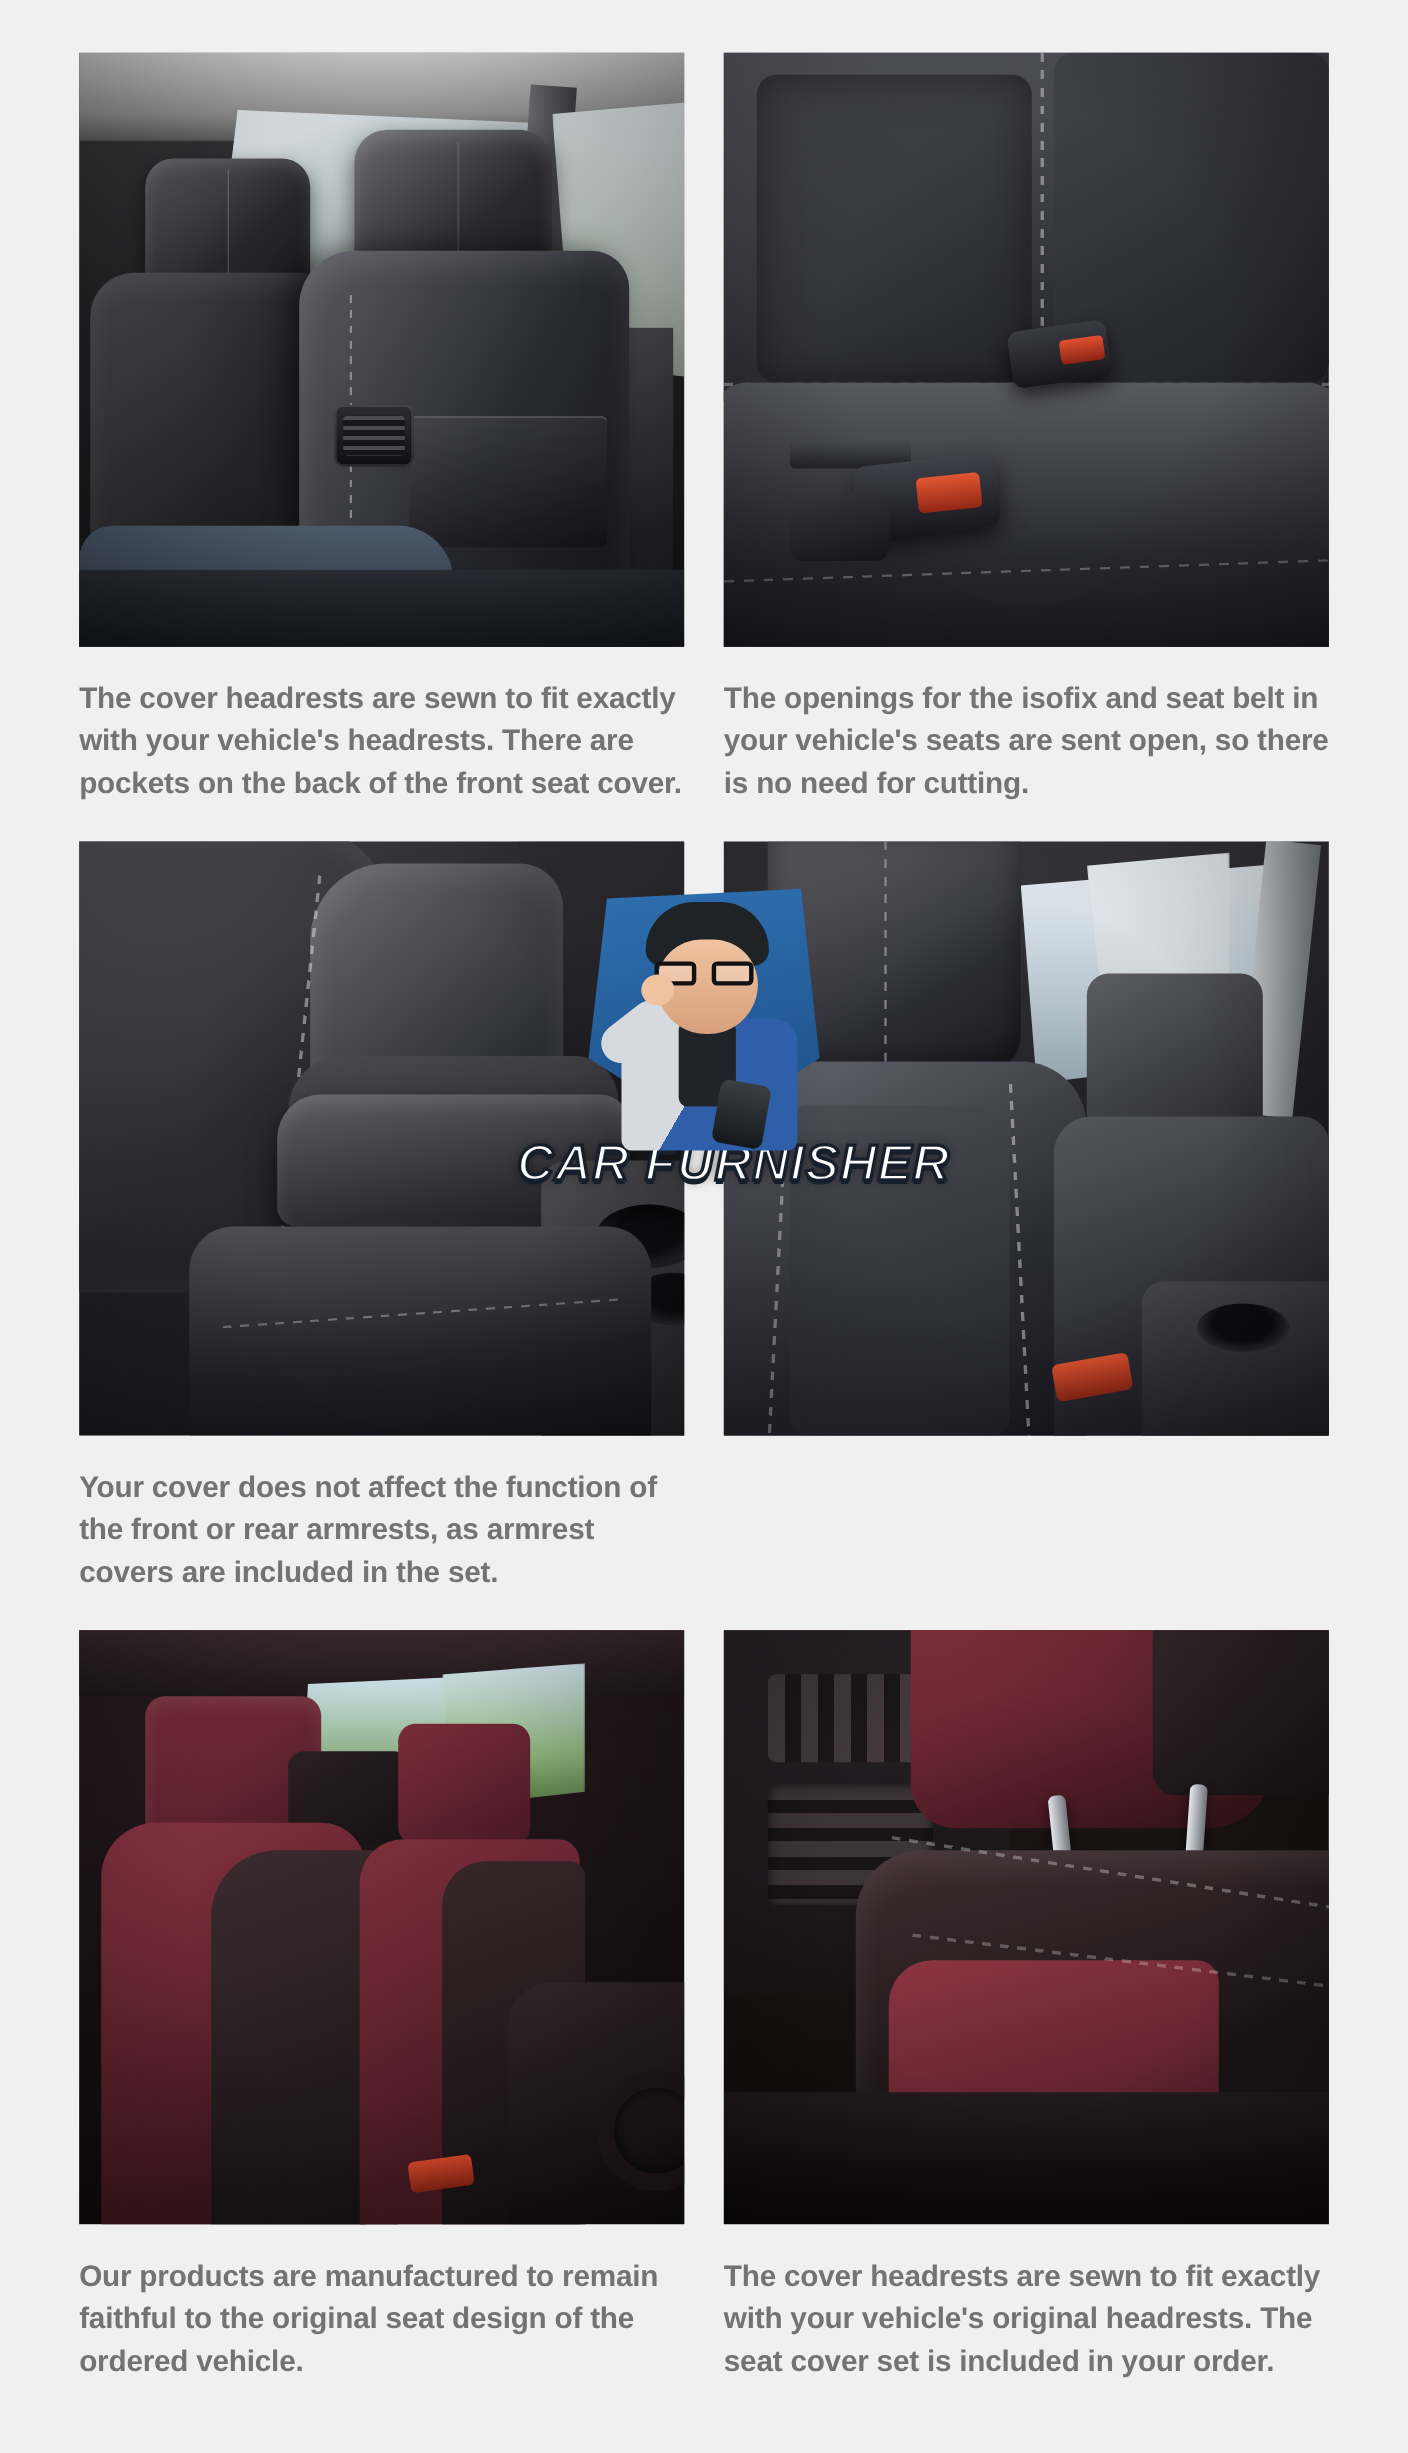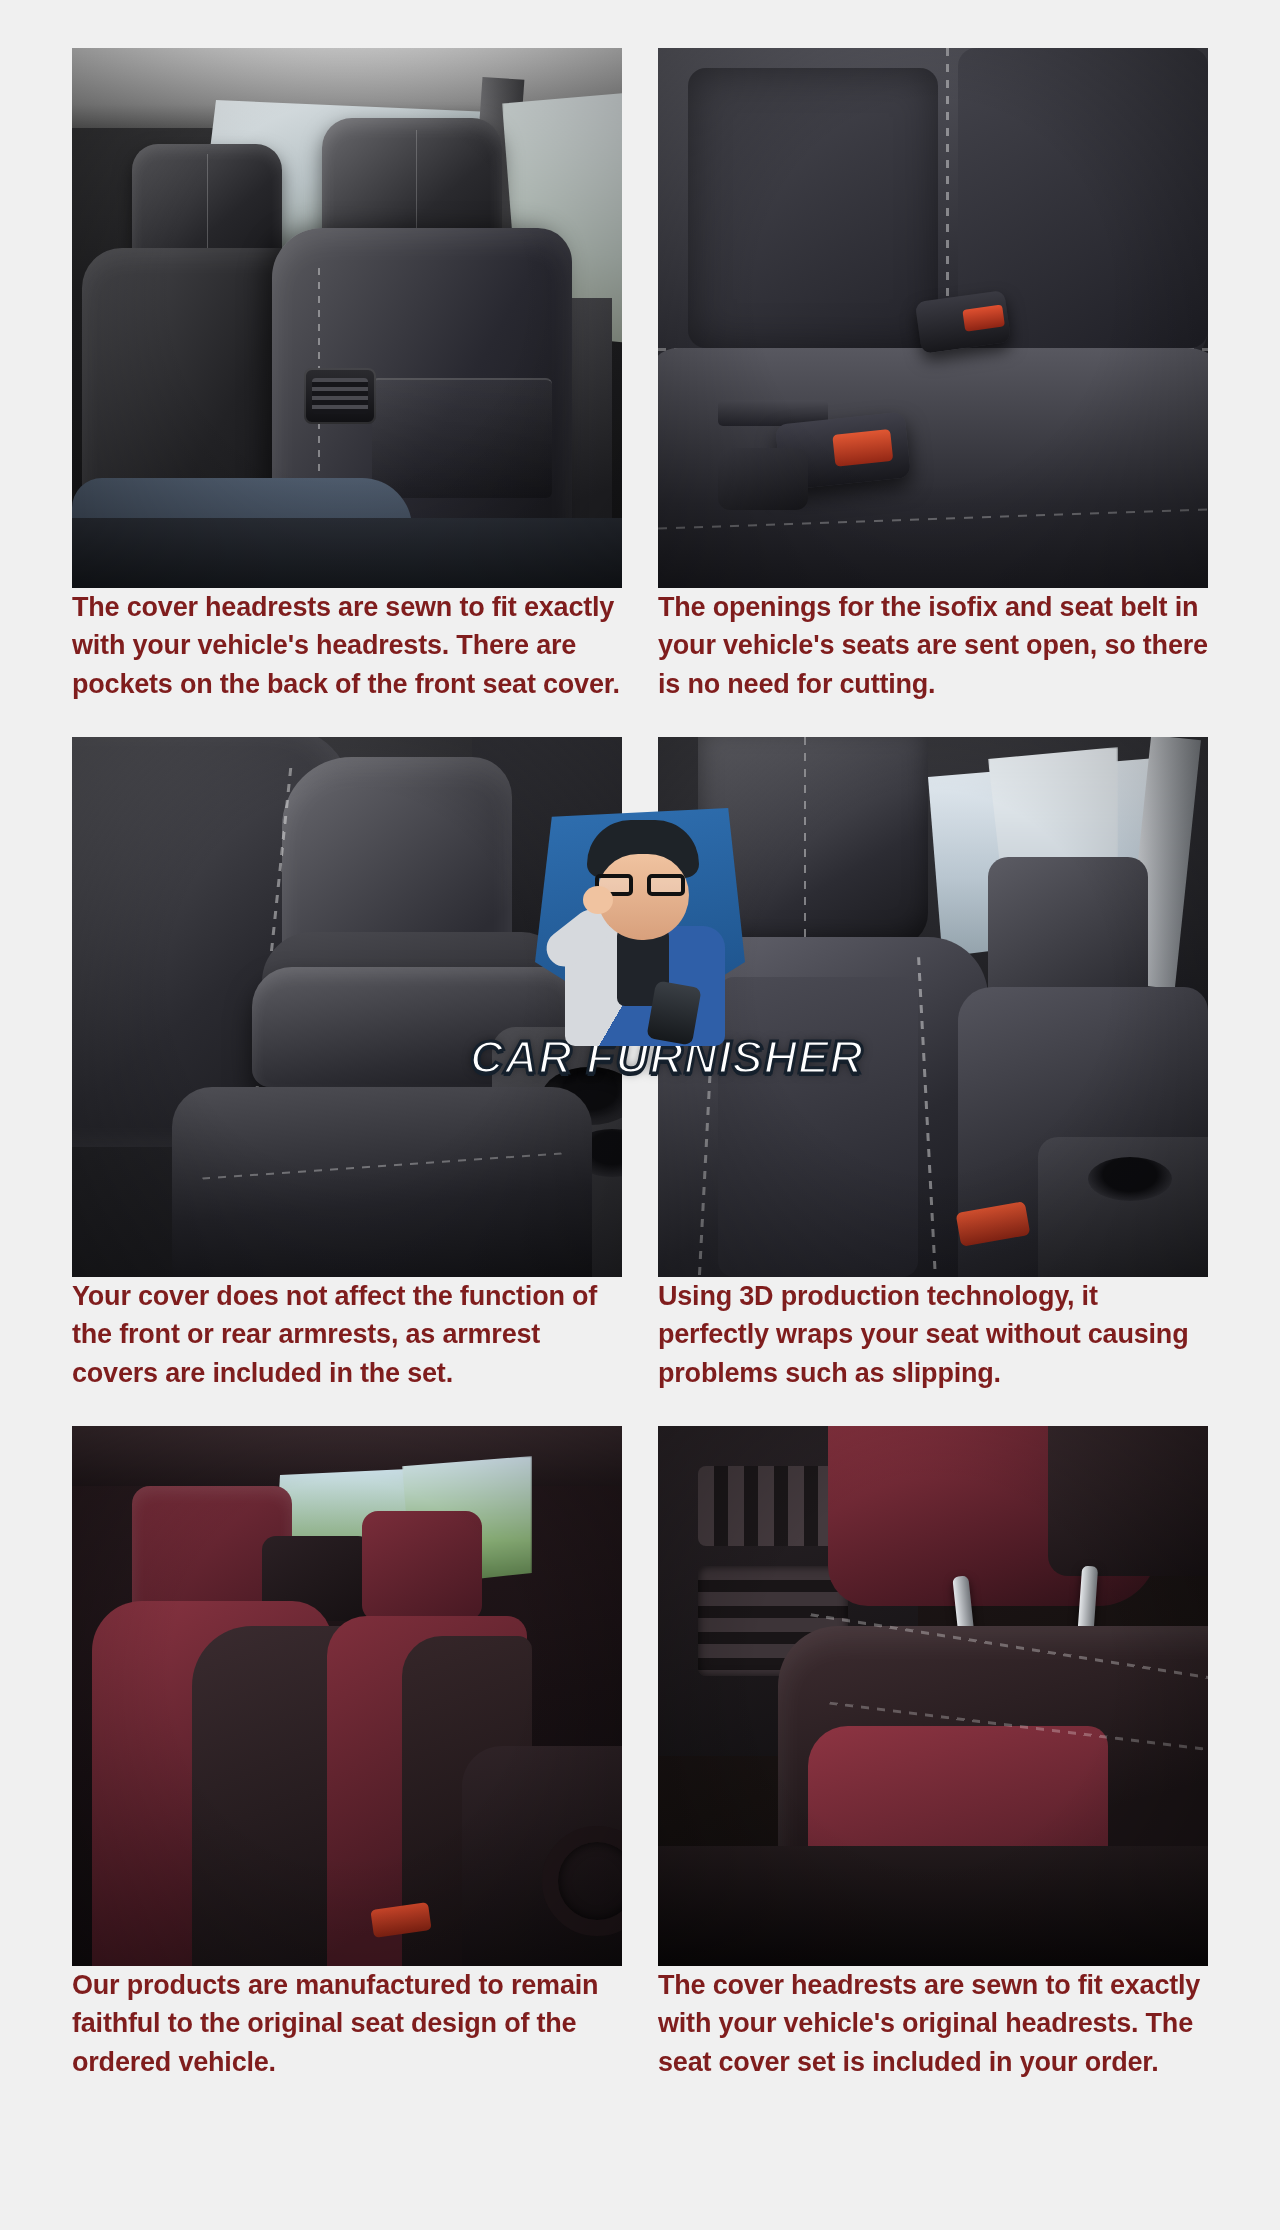--- a/index.html
+++ b/index.html
@@ -34,25 +34,25 @@
     margin-bottom: 34px;
   }
   .photo {
     width: 100%;
     height: 540px;
     position: relative;
     overflow: hidden;
     background: #1c1c1e;
   }
   .caption {
-    margin-top: 0;
+    margin-top: 28px;
     font-size: 27px;
     line-height: 1.42;
     font-weight: bold;
-    color: #7f1d1d;
+    color: #737373;
     letter-spacing: -0.2px;
     font-family: "Liberation Sans", sans-serif;
   }
   
   .layer { position: absolute; }
 
   
   .p1 { background: linear-gradient(180deg,#3a3a3c 0%, #202022 45%, #141416 100%); }
   .p1 .roof {
     left:0; top:0; width:100%; height:80px;
@@ -678,21 +678,20 @@
         <div class="layer hr-back"></div>
         <div class="layer seat-main"></div>
         <div class="layer suede-panel"></div>
         <div class="layer seam-a"></div>
         <div class="layer seam-b"></div>
         <div class="layer seat-rear"></div>
         <div class="layer console4"></div>
         <div class="layer cup4"></div>
         <div class="layer buckle4"></div>
       </div>
-      <div class="caption">Using 3D production technology, it perfectly wraps your seat without causing problems such as slipping.</div>
     </div>
 
     <div class="cell">
       <div class="photo p5">
         <div class="layer roof5"></div>
         <div class="layer win5"></div>
         <div class="layer win5b"></div>
         <div class="layer hr5a quilt"></div>
         <div class="layer hr5c"></div>
         <div class="layer hr5b quilt"></div>

